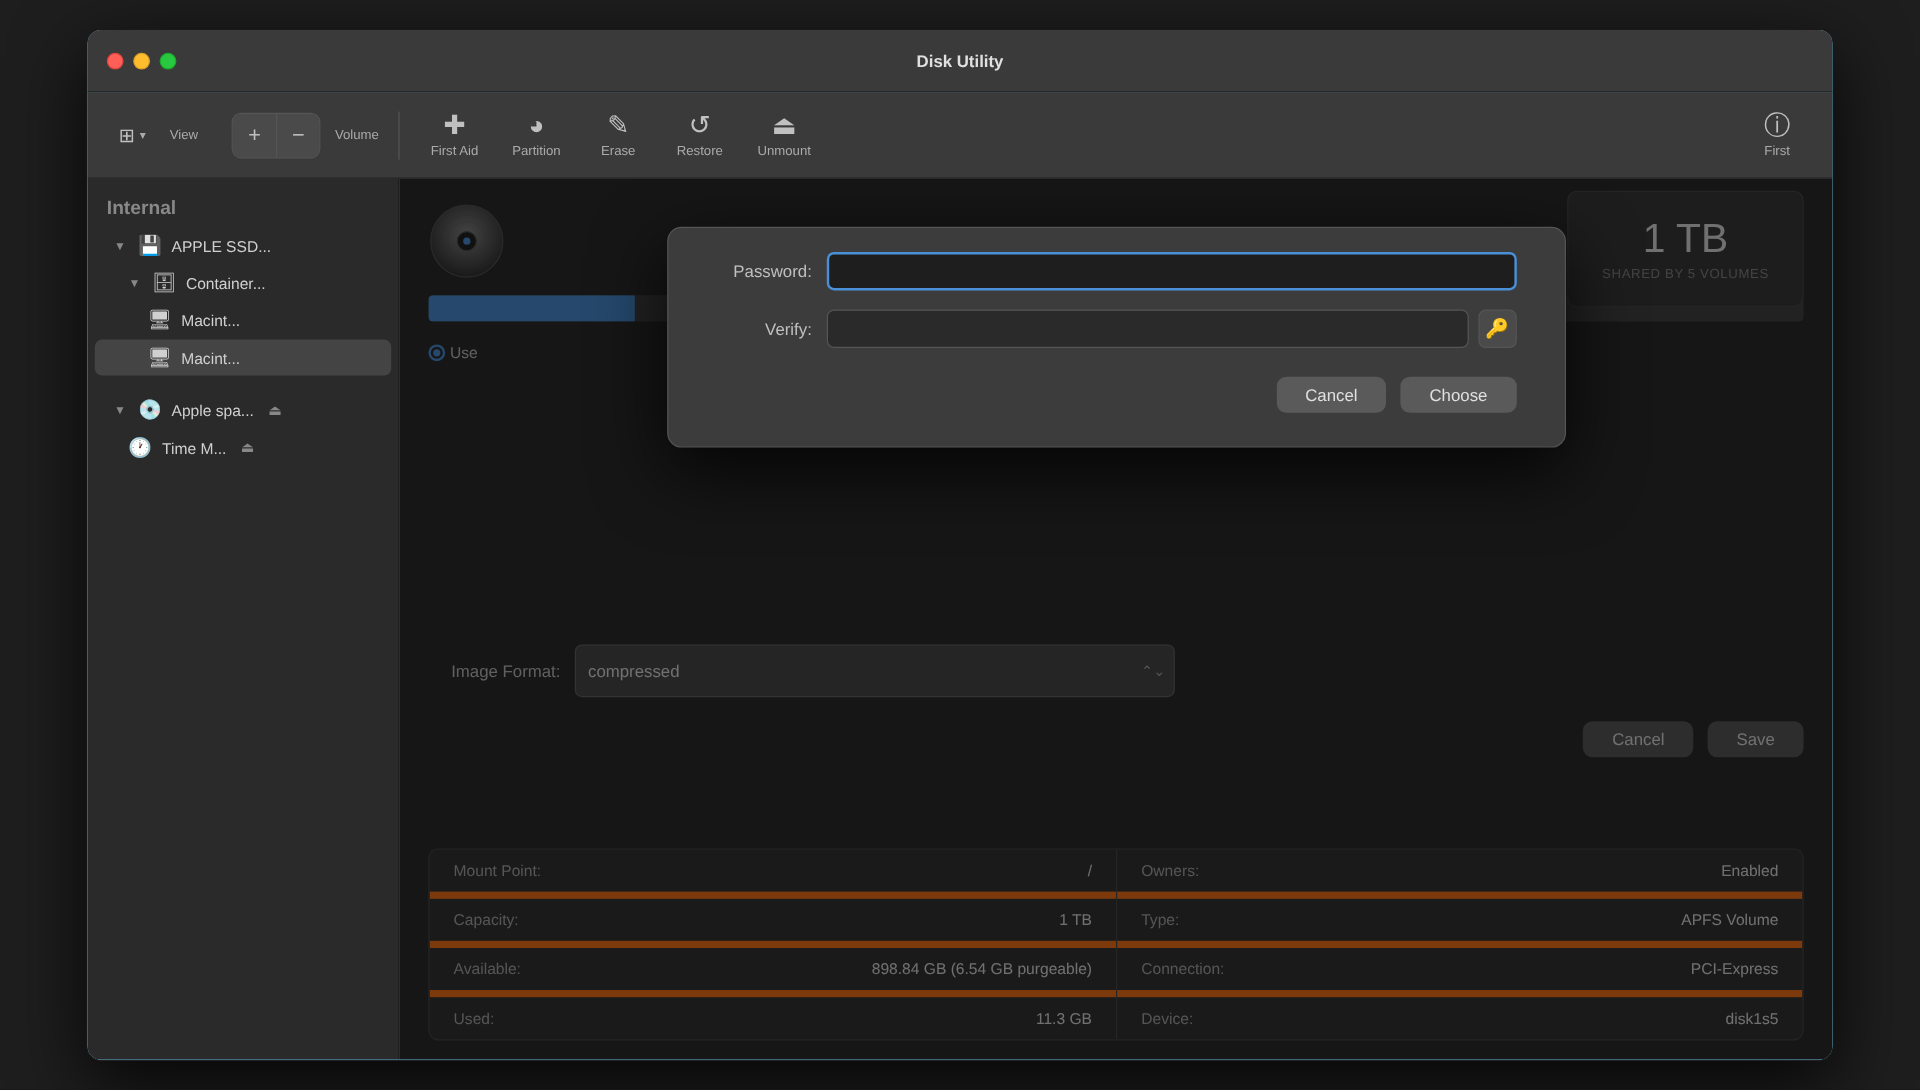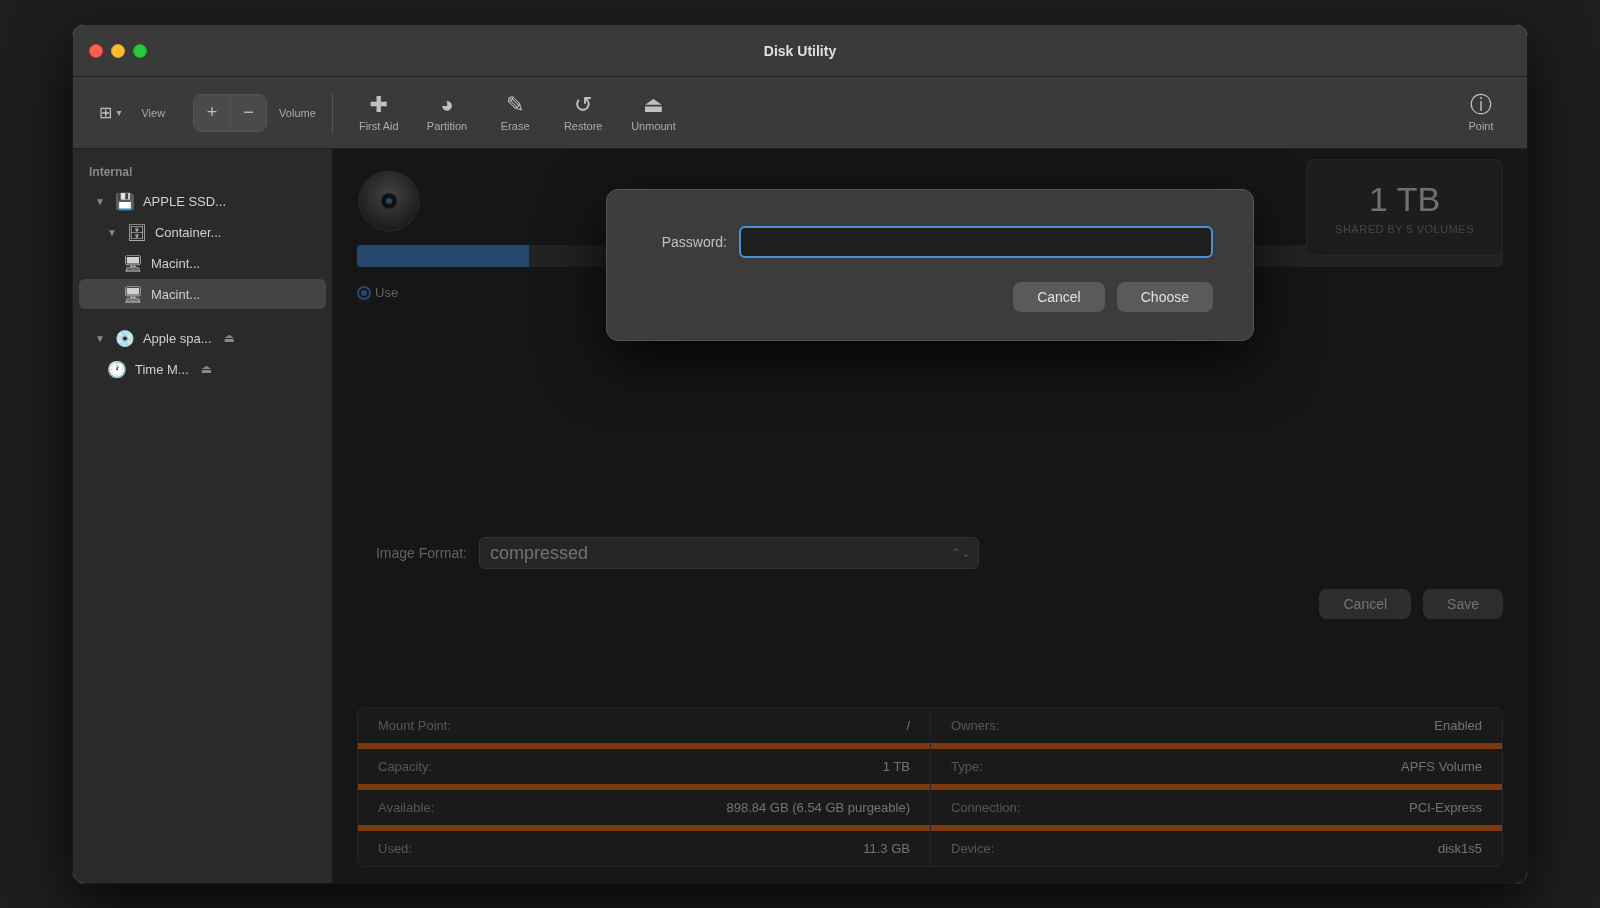--- a/index.html
+++ b/index.html
@@ -150,21 +150,21 @@
       width: 260px;
       background: #2a2a2a;
       border-right: 1px solid #1a1a1a;
       padding: 12px 0;
       overflow-y: auto;
       flex-shrink: 0;
     }
 
     .sidebar-section-label {
       color: #888;
-      font-size: 12px;
+      font-size: 16px;
       font-weight: 600;
       padding: 4px 16px 6px;
       text-transform: none;
       letter-spacing: 0;
     }
 
     .sidebar-item {
       display: flex;
       align-items: center;
       padding: 5px 12px 5px 16px;
@@ -214,22 +214,22 @@
       display: flex;
       align-items: flex-start;
       justify-content: center;
       padding-top: 40px;
       z-index: 10;
     }
 
     .dialog {
       background: #3c3c3c;
       border-radius: 12px;
-      width: 648px;
-      padding: 36px 40px 28px;
+      width: 749px;
+      padding: 20px 40px 28px;
       box-shadow: 0 20px 60px rgba(0,0,0,0.8);
       border: 1px solid #555;
     }
 
     .dialog-field {
       display: flex;
       align-items: center;
       margin-bottom: 16px;
       gap: 12px;
     }
@@ -320,26 +320,26 @@
     }
 
     .select-wrapper {
       flex: 1;
       max-width: 500px;
       position: relative;
     }
 
     .select-field {
       width: 100%;
-      height: 32px;
+      height: 44px;
       background: #4a4a4a;
       border: 1px solid #666;
       border-radius: 6px;
       color: #e0e0e0;
-      font-size: 18px;
+      font-size: 14px;
       padding: 0 30px 0 10px;
       appearance: none;
       cursor: pointer;
     }
 
     .select-arrow {
       position: absolute;
       right: 8px;
       top: 50%;
       transform: translateY(-50%);
@@ -449,21 +449,21 @@
       <span class="label">Restore</span>
     </div>
     <div class="toolbar-btn">
       <span class="icon">⏏</span>
       <span class="label">Unmount</span>
     </div>
 
     <div class="toolbar-right">
       <div class="toolbar-btn">
         <span class="icon">ⓘ</span>
-        <span class="label">Point</span>
+        <span class="label">First</span>
       </div>
     </div>
   </div>
 
   <div class="main">
 
     <div class="sidebar">
       <div class="sidebar-section-label">Internal</div>
 
       <div class="sidebar-item">
@@ -539,20 +539,27 @@
         </div>
 
         <div class="dialog-overlay">
           <div class="dialog">
 
             <div class="dialog-field">
               <label class="dialog-label">Password:</label>
               <input type="password" class="dialog-input" value="" style="">
             </div>
 
+            <div class="dialog-field">
+              <label class="dialog-label">Verify:</label>
+              <div class="dialog-input-wrapper">
+                <input type="password" class="dialog-input no-focus" value="" style="flex: 1 1 0%; border-color: rgb(85, 85, 85); background: rgb(42, 42, 42);">
+                <div class="key-btn">🔑</div>
+              </div>
+            </div>
 
             <div class="dialog-buttons">
               <button class="btn btn-cancel">Cancel</button>
               <button class="btn btn-primary">Choose</button>
             </div>
           </div>
         </div>
 
         <div style="position:absolute;top:388px;left:0;right:0;padding:0 24px;">
 

